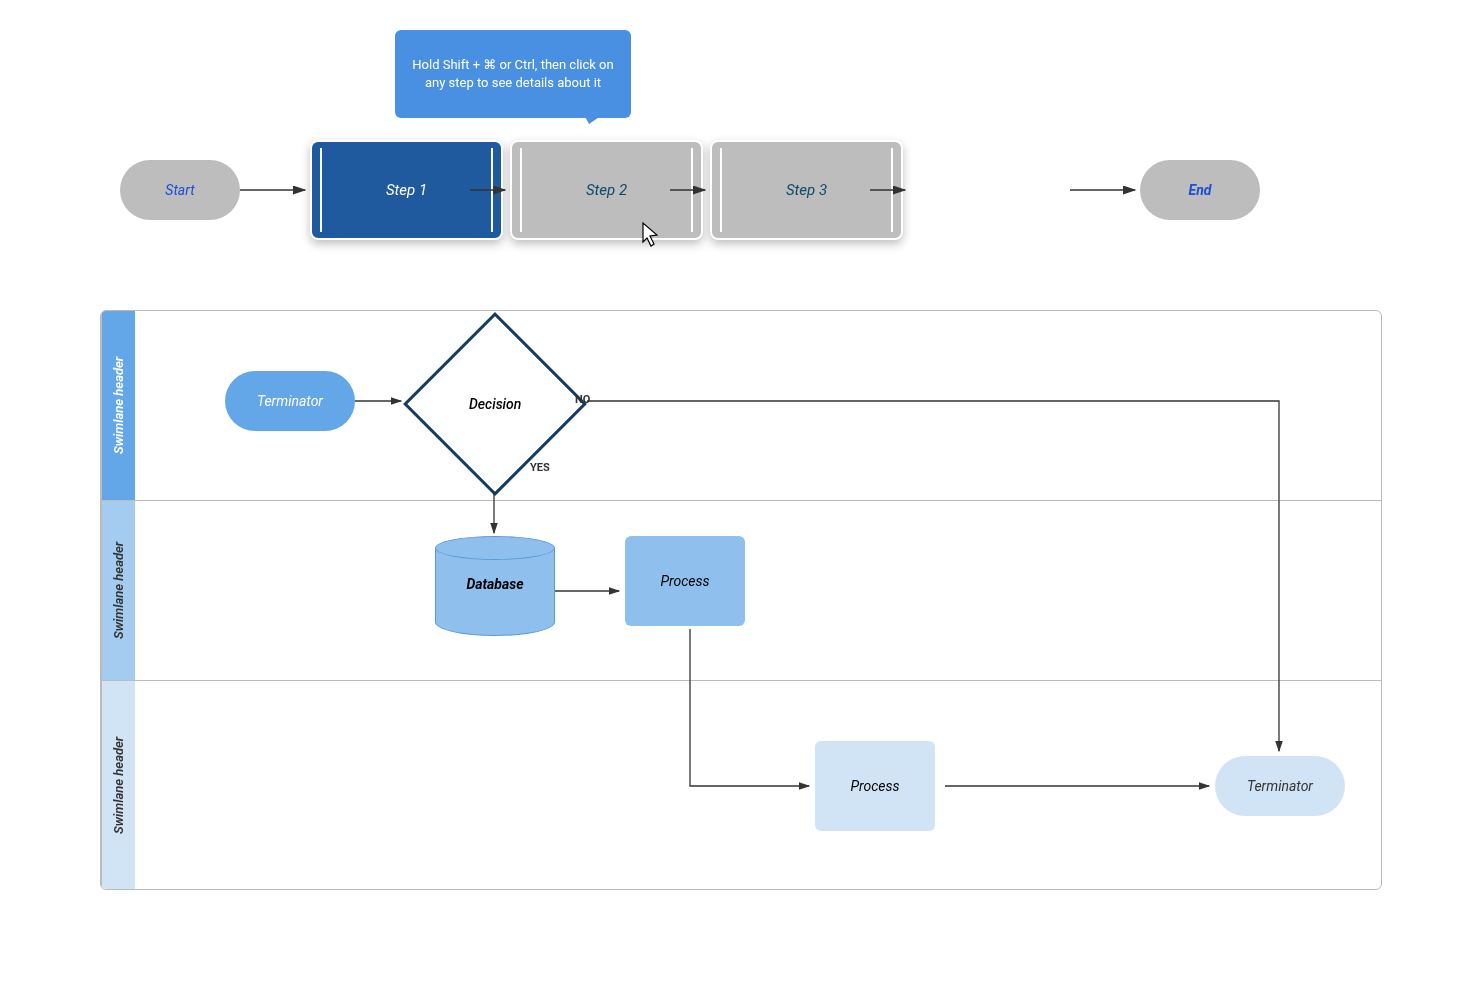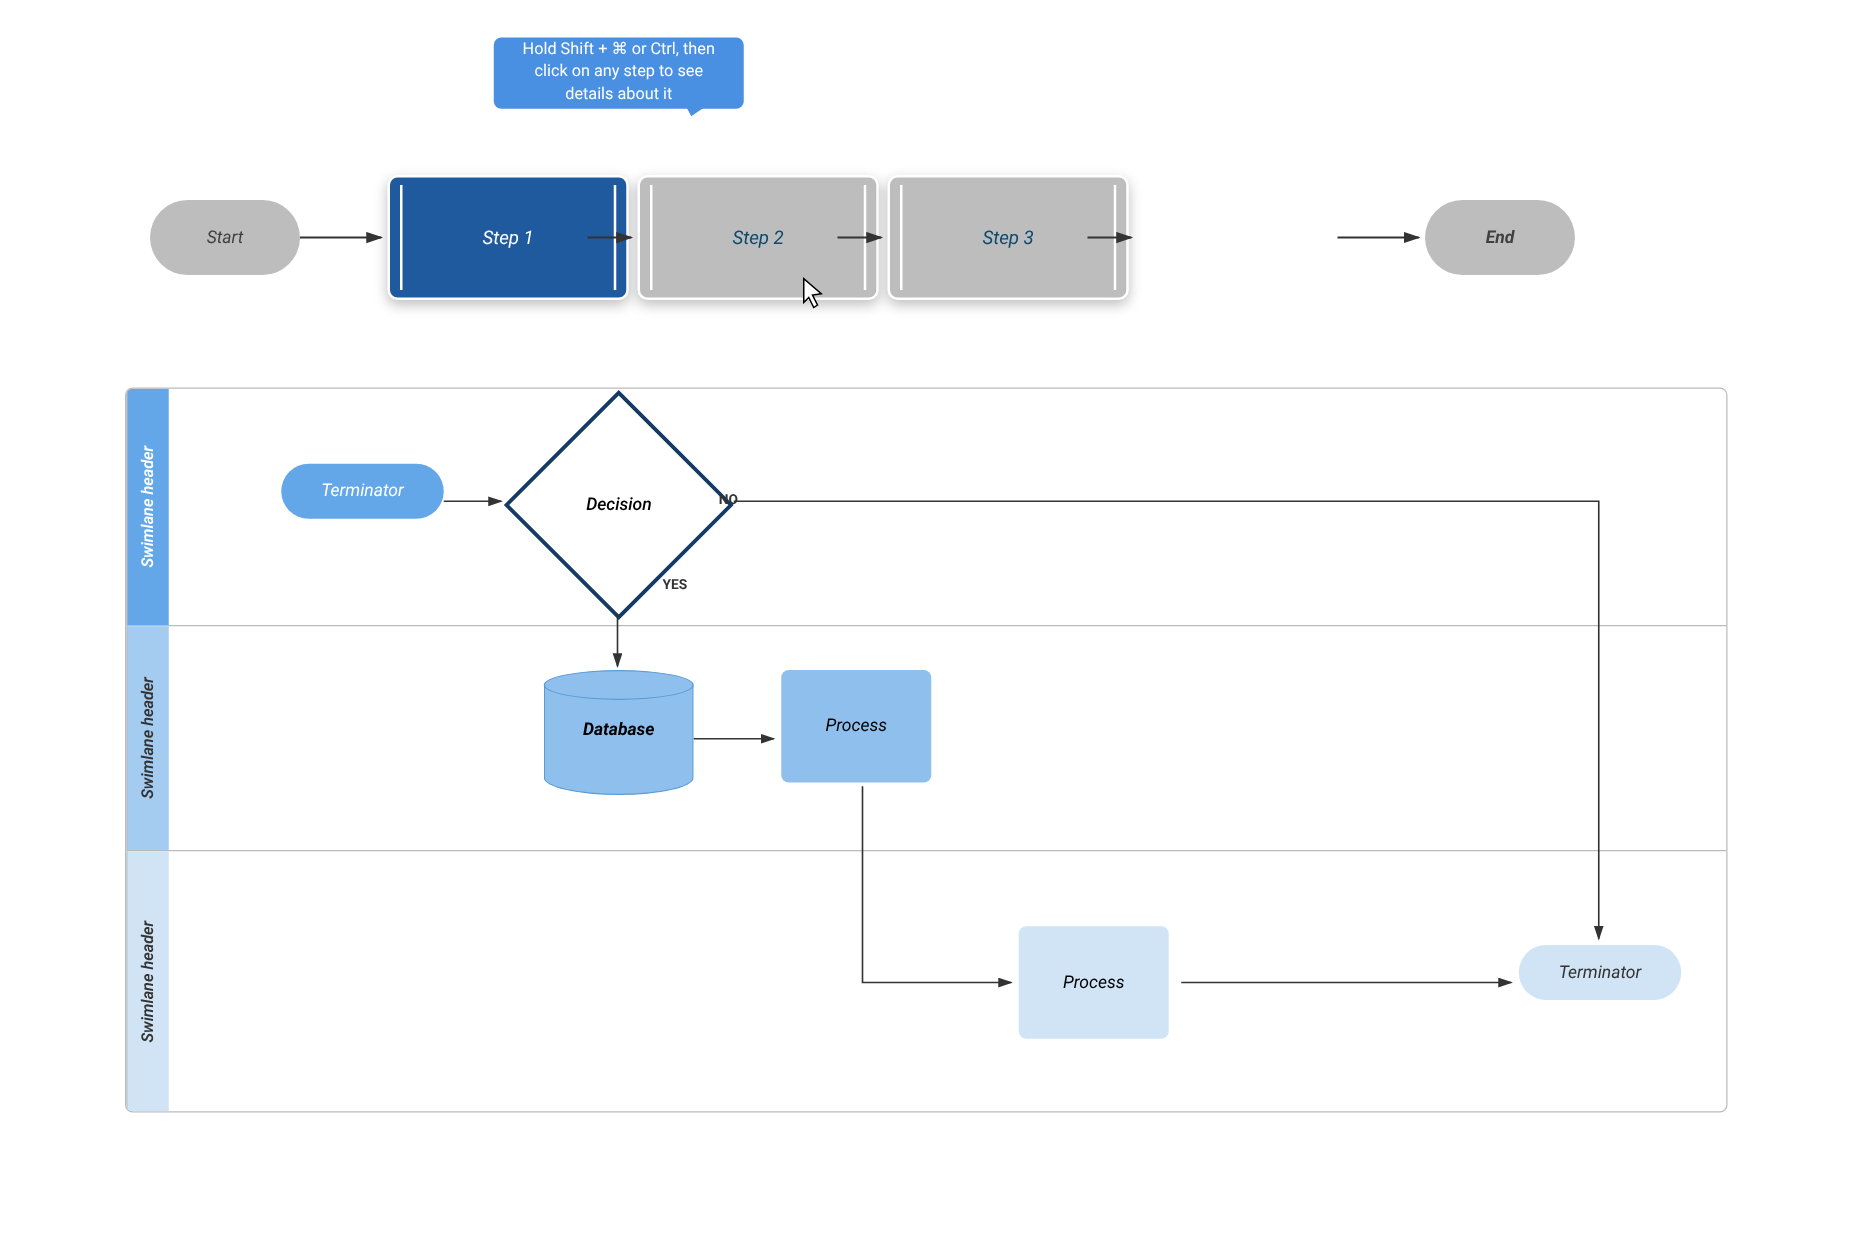--- a/index.html
+++ b/index.html
@@ -13,21 +13,21 @@
     
     
     .top-flow { position: relative; height: 260px; }
     .terminator {
       position: absolute;
       width: 120px; height: 60px;
       border-radius: 30px;
       display: flex; align-items: center; justify-content: center;
       font-style: italic; font-size: 14px;
     }
-    .terminator.gray { background: #bdbdbd; color: #404040; }
+    .terminator.gray { background: #bdbdbd; color: #1d4ed8; }
     .step {
       position: absolute;
       width: 193px; height: 100px;
       border-radius: 8px;
       display: flex; align-items: center; justify-content: center;
       font-style: italic; font-size: 15px;
       border: 2px solid #fff;
       box-shadow: 0 4px 10px rgba(0,0,0,0.25);
     }
     .step.blue { background: #1f5a9e; color: #fff; }
@@ -35,23 +35,23 @@
     .step::before, .step::after {
       content: ""; position: absolute; top: 6px; bottom: 6px; width: 2px;
       background: #fff;
     }
     .step::before { left: 8px; }
     .step::after { right: 8px; }
     
     .tooltip {
       position: absolute;
       background: #4a90e2; color: #fff;
-      padding: 1px 14px; border-radius: 6px;
+      padding: 26px 14px; border-radius: 6px;
       font-size: 13px; text-align: center;
-      width: 200px; line-height: 1.4;
+      width: 236px; line-height: 1.4;
     }
     .tooltip::after {
       content: ""; position: absolute;
       bottom: -18px; right: 30px;
       border: 12px solid transparent;
       border-top-color: #4a90e2;
       transform: skewX(-25deg);
     }
     .cursor {
       position: absolute; width: 28px; height: 30px;
@@ -83,21 +83,21 @@
     }
     .lane-header.h1 { background: #64a7e8; color: #fff; }
     .lane-header.h2 { background: #a4cbf0; color: #333; }
     .lane-header.h3 { background: #d1e4f6; color: #333; }
     .lane-body { flex: 1; position: relative; }
     .lane:nth-child(1) { height: 190px; }
     .lane:nth-child(2) { height: 180px; }
     .lane:nth-child(3) { height: 210px; }
     
     .shape { position: absolute; font-style: italic; font-size: 14px; display: flex; align-items: center; justify-content: center; }
-    .term2 { width: 130px; height: 44px; border-radius: 30px; }
+    .term2 { width: 130px; height: 60px; border-radius: 30px; }
     .term2.blue { background: #64a7e8; color: #fff; }
     .term2.light { background: #d1e4f6; color: #333; }
     .decision {
       width: 130px; height: 130px;
       background: #fff; border: 3px solid #143a66;
       transform: rotate(45deg);
     }
     .decision span { transform: rotate(-45deg); font-weight: 500; font-style: italic;}
     .process {
       width: 120px; height: 90px; border-radius: 6px;

